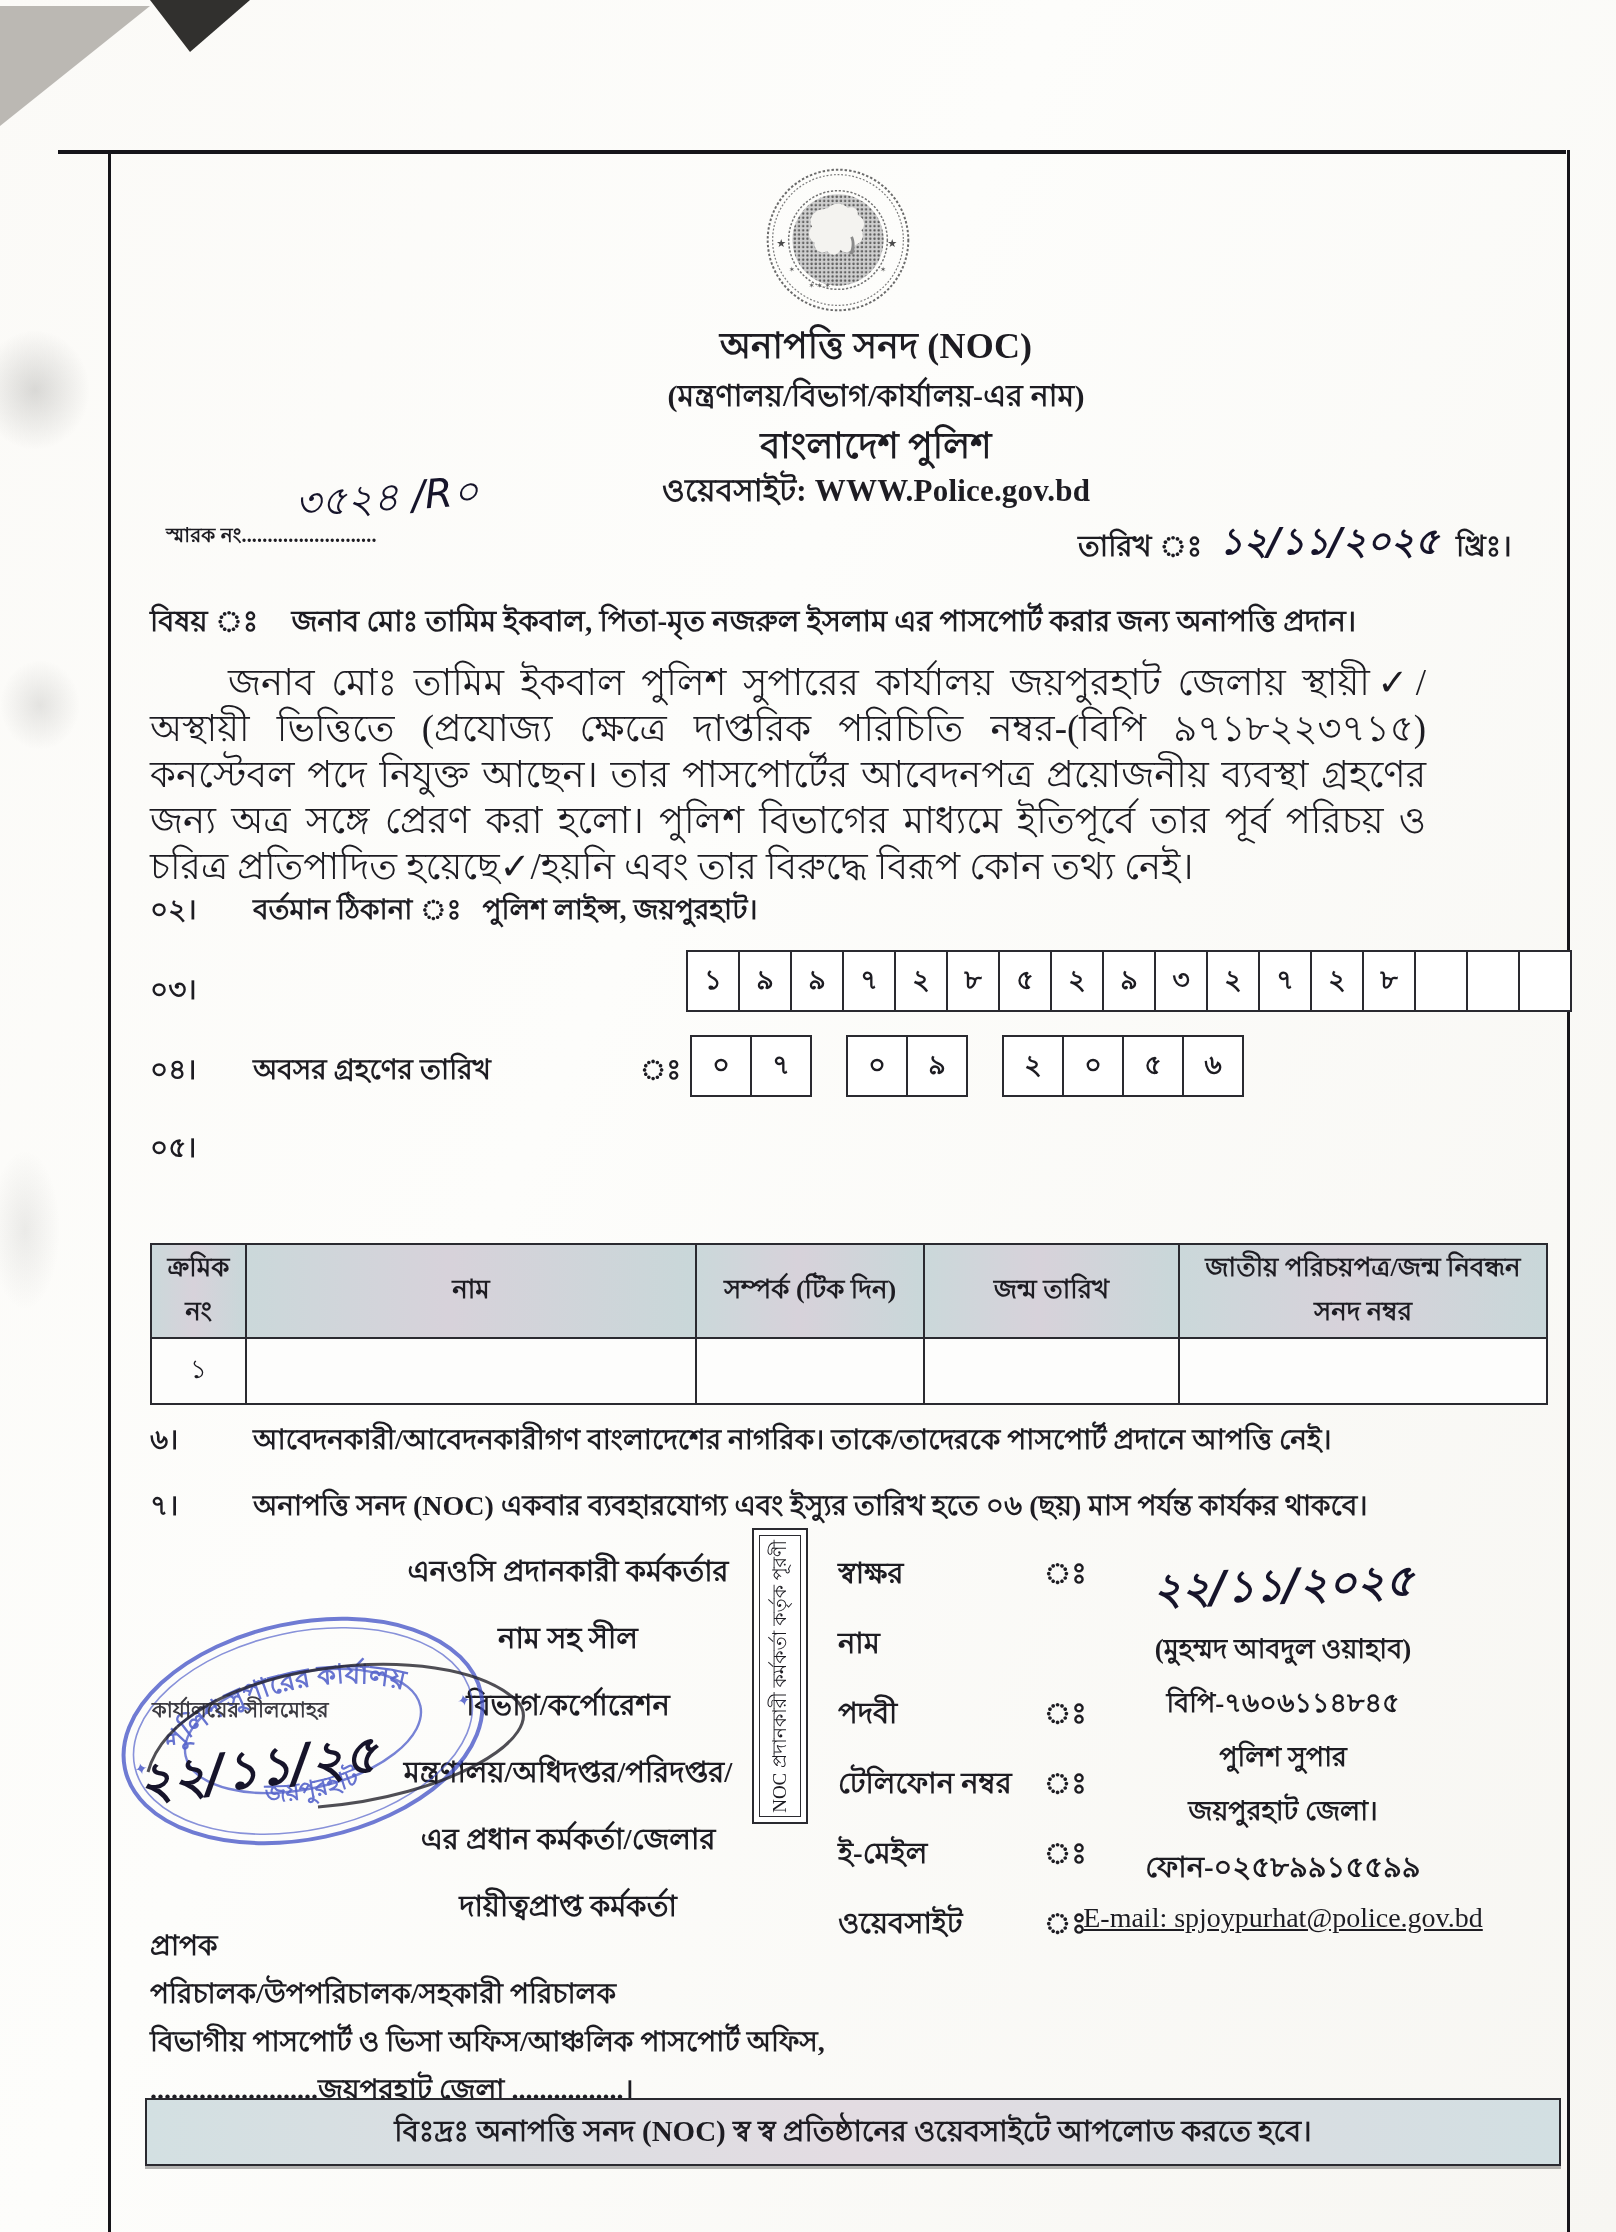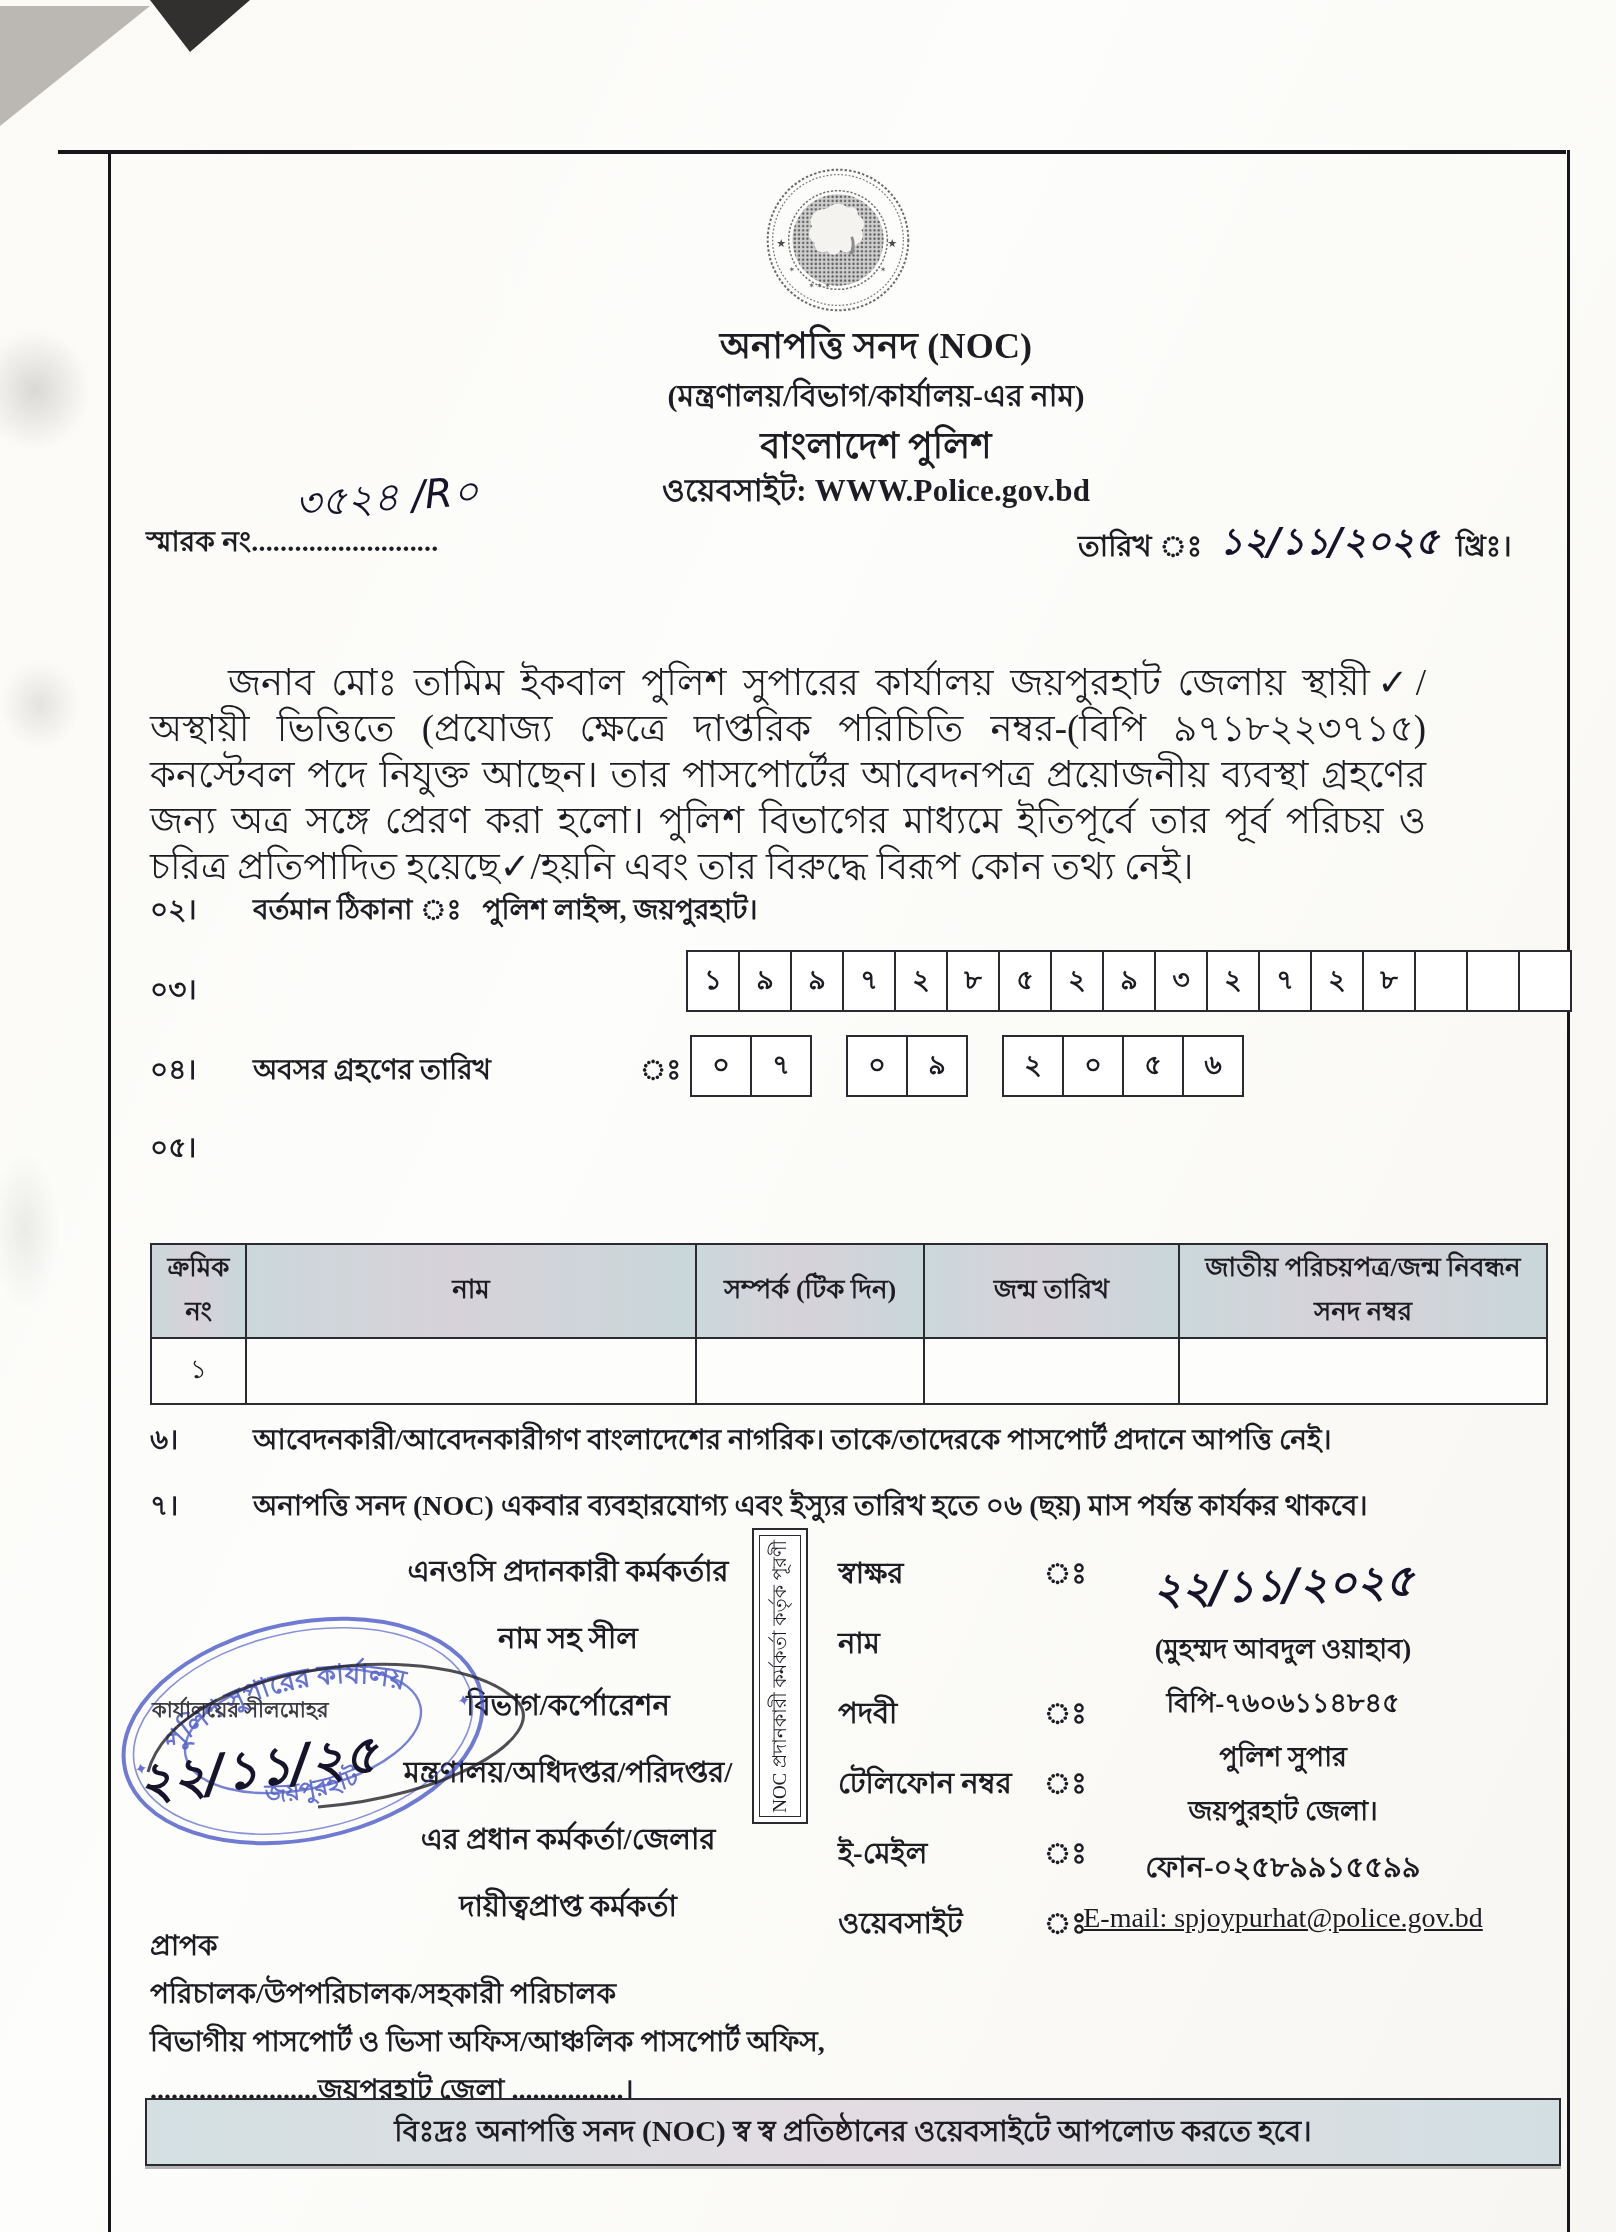--- a/index.html
+++ b/index.html
@@ -21,21 +21,21 @@
          border-left:3px solid #16151a;border-right:3px solid #16151a;}
   
   .hdr{position:absolute;left:108px;width:1456px;text-align:center;margin-left:40px;}
   .emblem{position:absolute;left:764px;top:166px;width:148px;height:148px;}
   .title{top:318px;font-size:36px;font-weight:700;}
   .subtitle{top:372px;font-size:30px;font-weight:600;}
   .org{top:418px;font-size:36px;font-weight:700;}
   .website{top:466px;font-size:31px;font-weight:700;}
   .bn{letter-spacing:.2px;}
   
-  .memo-label{position:absolute;left:146px;top:520px;font-size:28px;font-weight:600;}
+  .memo-label{position:absolute;left:166px;top:520px;font-size:20px;font-weight:600;}
   .hand{font-style:italic;color:#16142a;font-family:"DejaVu Sans",sans-serif;}
   .memo-no{position:absolute;left:295px;top:466px;font-size:40px;transform:rotate(-4deg);}
   .date-row{position:absolute;left:1078px;top:514px;font-size:29px;font-weight:600;white-space:nowrap;}
   .date-val{font-size:37px;position:relative;top:-2px;margin:0 10px;}
   
   .subject{position:absolute;left:150px;top:598px;width:1280px;font-size:29px;font-weight:700;}
   .subject .lbl{margin-right:26px;}
   
   .para{position:absolute;left:150px;top:660px;width:1276px;font-size:37px;line-height:46px;
         text-align:justify;text-indent:78px;font-weight:500;}
@@ -137,20 +137,24 @@
   <div class="hdr website bn" style="position:absolute;">ওয়েবসাইট: WWW.Police.gov.bd</div>
 
   <div class="memo-label bn">স্মারক নং..........................</div>
   <div class="memo-no hand">৩৫২৪ /R০</div>
   <div class="date-row">
     <span>তারিখ ঃ</span>
     <span class="date-val hand">১২/১১/২০২৫</span>
     <span>খ্রিঃ।</span>
   </div>
 
+  <div class="subject">
+    <span class="lbl">বিষয় ঃ</span>
+    <span>জনাব মোঃ তামিম ইকবাল, পিতা-মৃত নজরুল ইসলাম এর পাসপোর্ট করার জন্য অনাপত্তি প্রদান।</span>
+  </div>
 
   <div class="para">জনাব মোঃ তামিম ইকবাল পুলিশ সুপারের কার্যালয় জয়পুরহাট জেলায় স্থায়ী✓/অস্থায়ী ভিত্তিতে (প্রযোজ্য ক্ষেত্রে দাপ্তরিক পরিচিতি নম্বর-(বিপি ৯৭১৮২২৩৭১৫) কনস্টেবল পদে নিযুক্ত আছেন। তার পাসপোর্টের আবেদনপত্র প্রয়োজনীয় ব্যবস্থা গ্রহণের জন্য অত্র সঙ্গে প্রেরণ করা হলো। পুলিশ বিভাগের মাধ্যমে ইতিপূর্বে তার পূর্ব পরিচয় ও চরিত্র প্রতিপাদিত হয়েছে✓/হয়নি এবং তার বিরুদ্ধে বিরূপ কোন তথ্য নেই।</div>
 
   <div class="item-no y02">০২।</div>
   <div class="item-lbl y02">
     <span>বর্তমান ঠিকানা ঃ</span>
     <span class="val" style="margin-left:14px;">পুলিশ লাইন্স, জয়পুরহাট।</span>
   </div>
 
   <div class="item-no y03">০৩।</div>

